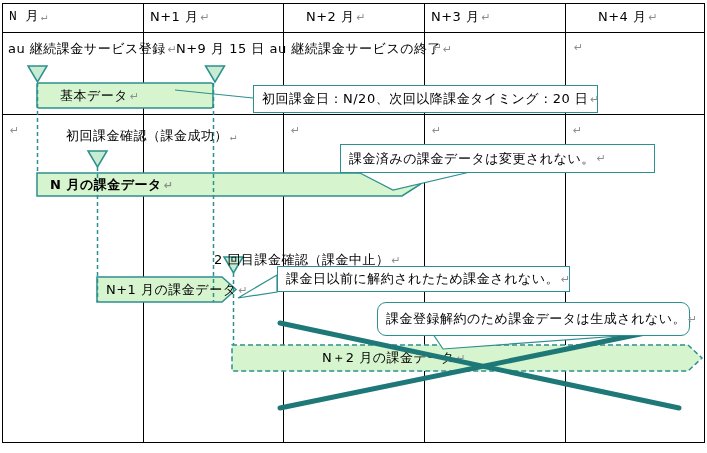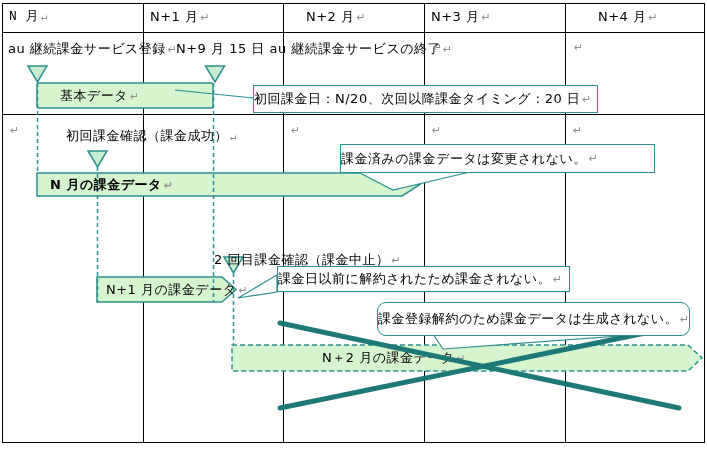--- a/index.html
+++ b/index.html
@@ -8,21 +8,21 @@
     font-family:"DejaVu Sans","Liberation Sans",sans-serif;
     font-size:13px;color:#000;
   }
   .gridv{position:absolute;width:1px;background:#000;}
   .gridh{position:absolute;height:1px;background:#000;}
   .tbl-border{position:absolute;border:1px solid #000;}
   .txt{position:absolute;white-space:nowrap;line-height:15px;letter-spacing:0.5px;}
   .pil{color:#8F8F8F;font-size:11px;margin-left:2px;}
   .callout{
     position:absolute;background:#ffffff;border:1.5px solid #2E8F8F;
-    display:flex;align-items:center;box-sizing:border-box;
+    display:flex;align-items:center;padding-left:8px;box-sizing:border-box;
     white-space:nowrap;letter-spacing:0.5px;
   }
   .barlabel{position:absolute;white-space:nowrap;line-height:15px;letter-spacing:0.5px;}
   svg{position:absolute;left:0;top:0;}
 </style>
 </head>
 <body>
 
 <div class="canvas">
 

